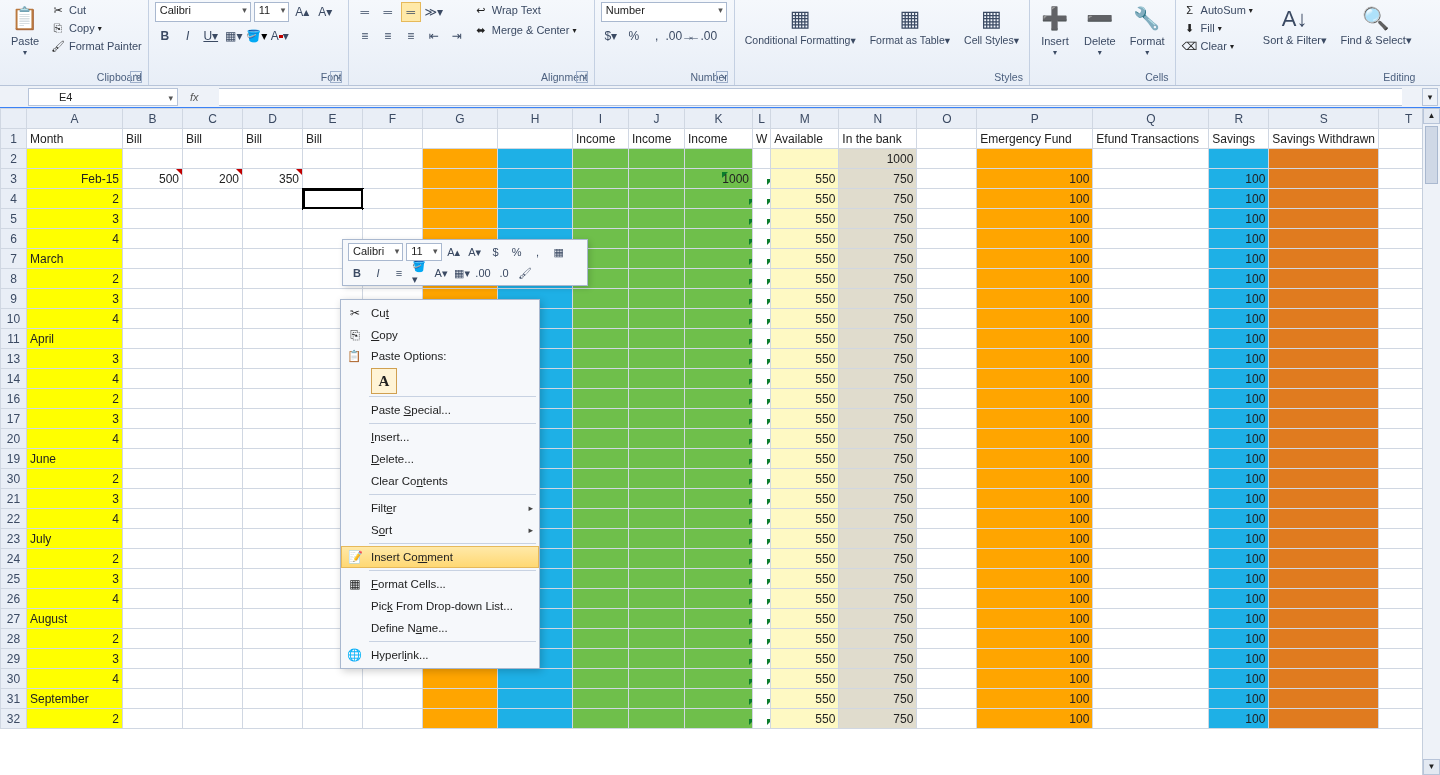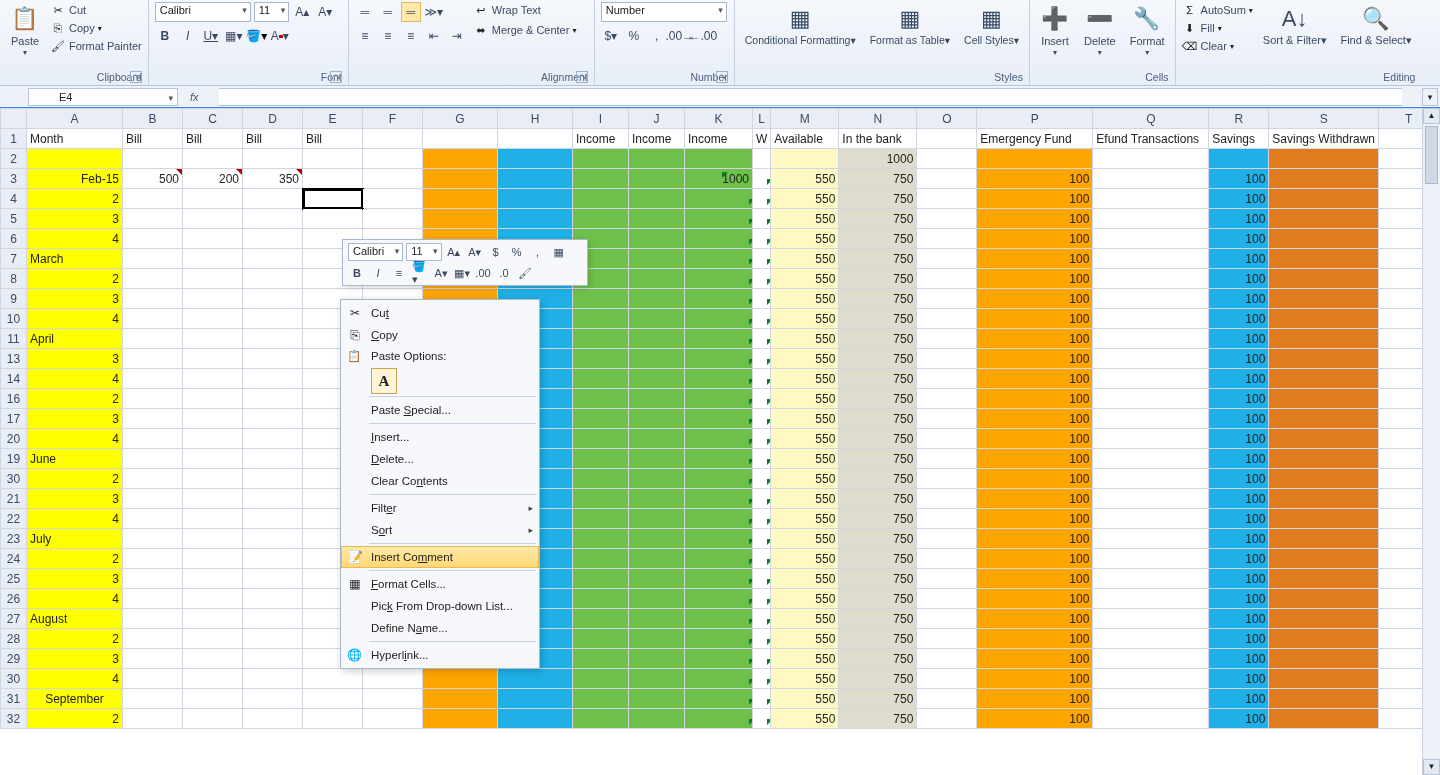--- a/index.html
+++ b/index.html
@@ -938,21 +938,21 @@
           <td class="cN">750</td>
           <td class="cO"></td>
           <td class="cP">100</td>
           <td class="cQ"></td>
           <td class="cR">100</td>
           <td class="cS"></td>
           <td class="cT"></td>
         </tr>
         <tr>
           <th class="rowh">31</th>
-          <td class="cA l" style="text-align:center">September</td>
+          <td class="cA l" style="text-align:left">September</td>
           <td class="cB"></td>
           <td class="cC"></td>
           <td class="cD"></td>
           <td class="cE"></td>
           <td class="cF"></td>
           <td class="cG"></td>
           <td class="cH"></td>
           <td class="cI"></td>
           <td class="cJ"></td>
           <td class="cK tri"></td>

